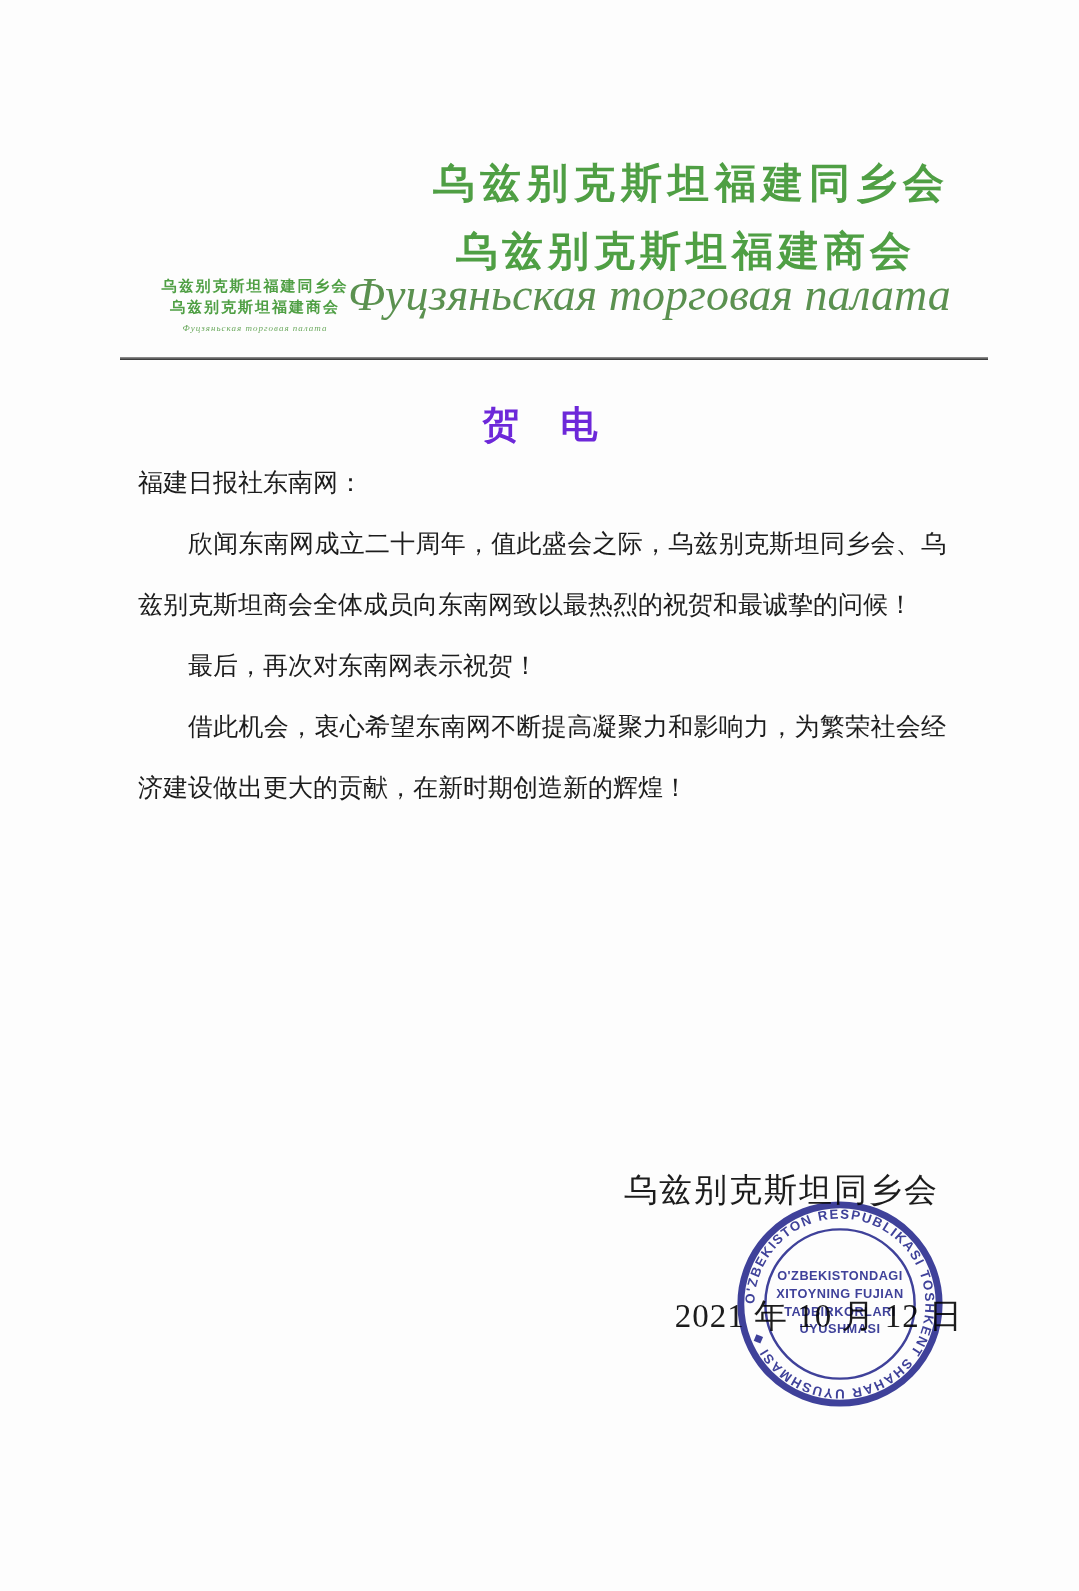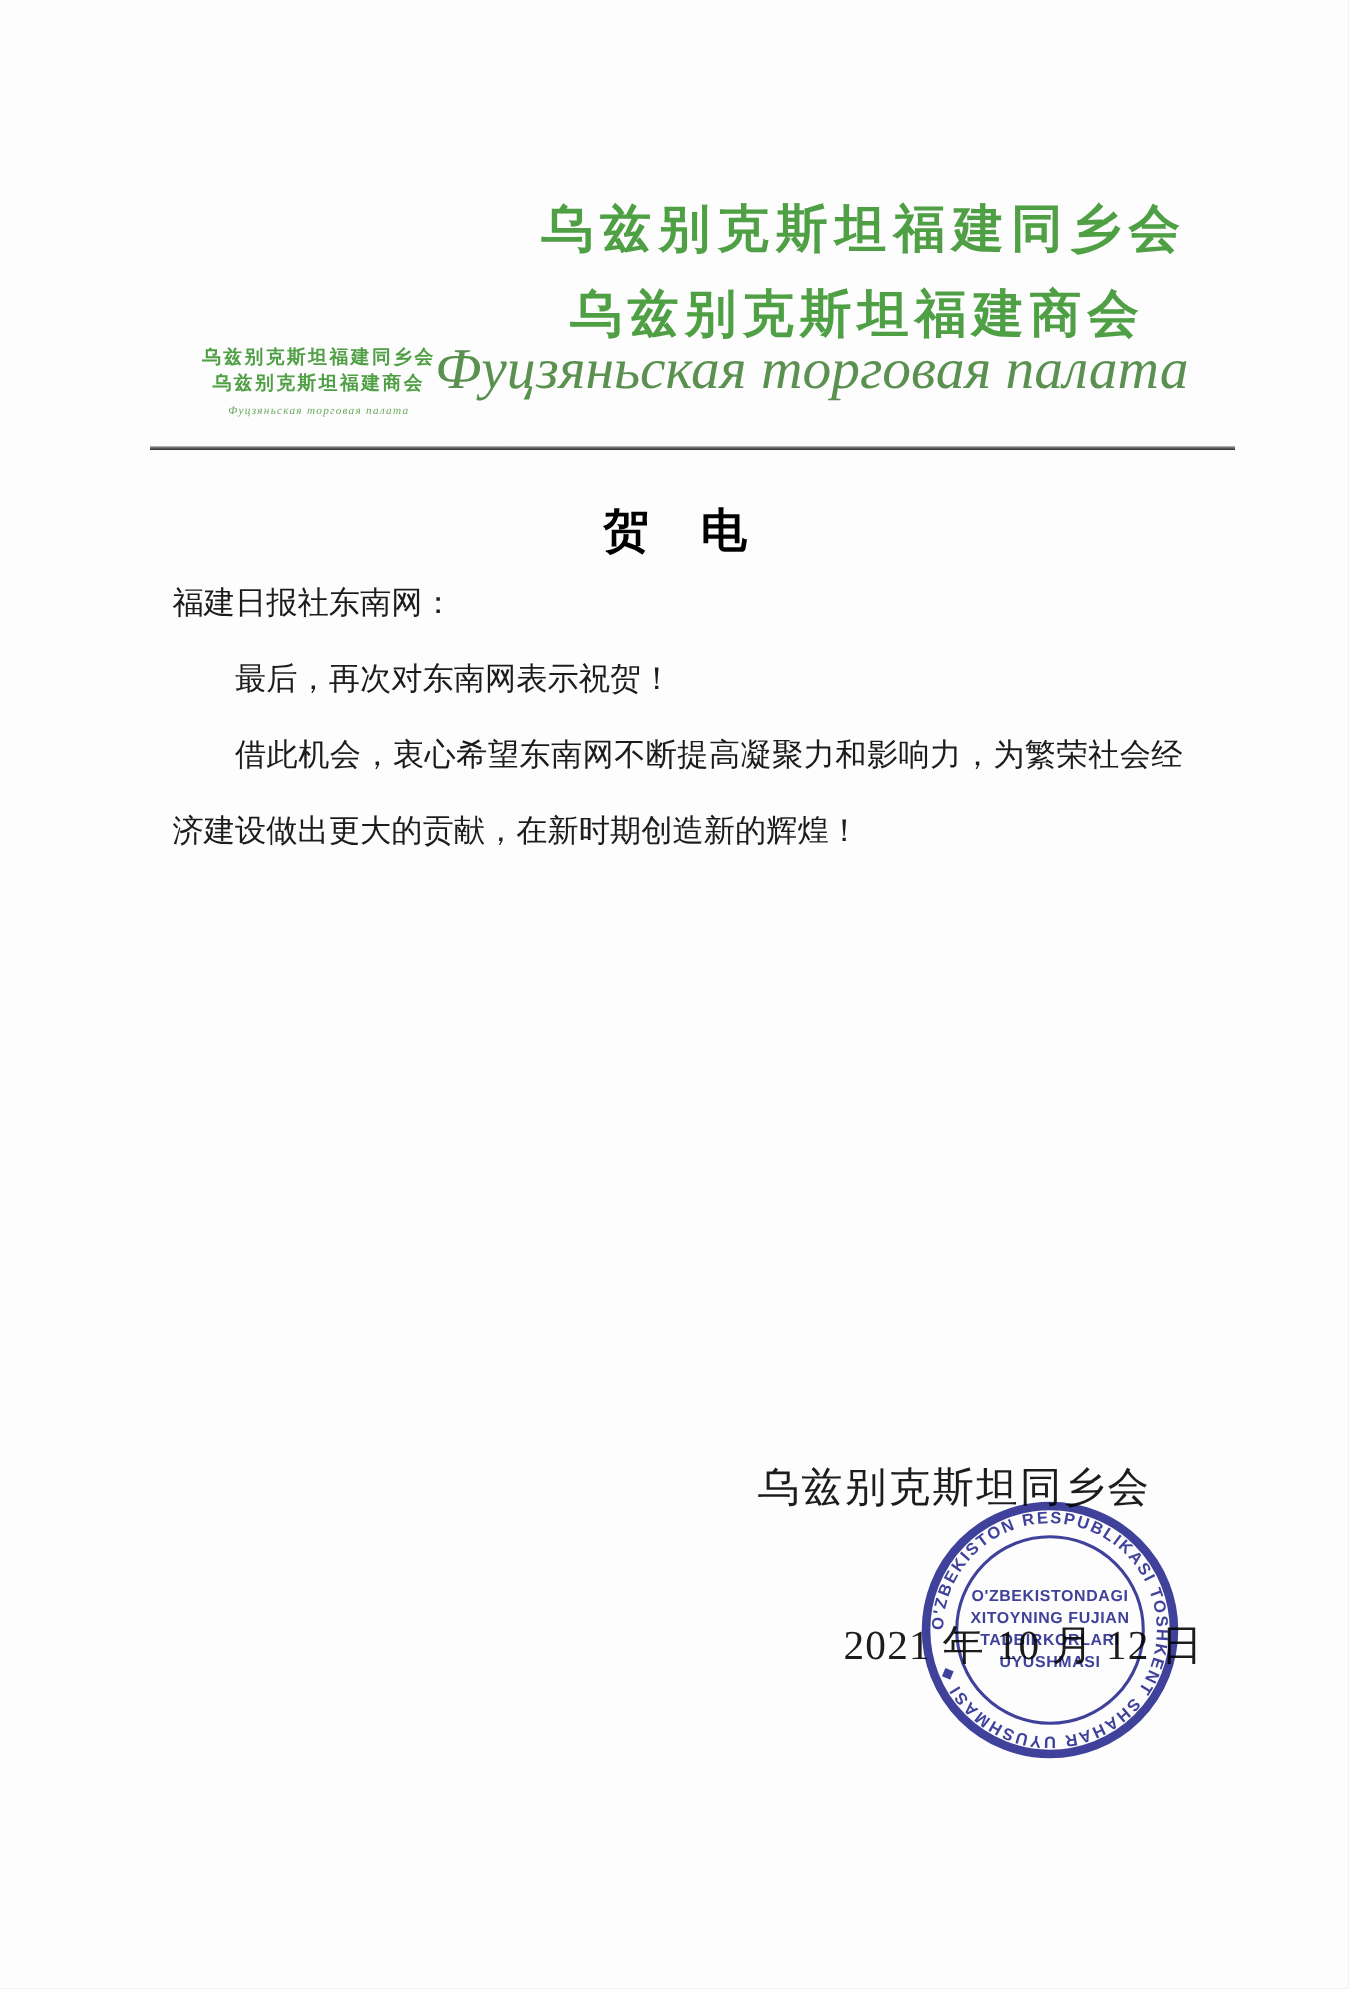--- a/index.html
+++ b/index.html
@@ -34,33 +34,33 @@
     font-size:46px;font-style:italic;
     color:#5b9150;white-space:nowrap;
   }
   .hdr-rule{
     position:absolute;left:120px;top:357px;width:868px;height:3px;
     background:linear-gradient(to bottom,#9a9a9a,#2c2c2c);
   }
   
   .letter-title{
     position:absolute;left:138px;top:400px;width:806px;
-    text-align:center;font-size:37px;color:#000000;
+    text-align:center;font-size:37px;color:#6d28d9;
     font-weight:bold;letter-spacing:2px;
   }
   .letter-body{
     position:absolute;left:138px;top:452px;width:808px;
     font-size:25px;line-height:61px;color:#1c1c1c;
     text-align:justify;
   }
   .letter-body .salutation{margin:0;text-indent:0;}
   .letter-body p.para{margin:0;text-indent:2em;}
   
   .sig-line{position:absolute;font-size:33px;color:#1c1c1c;white-space:nowrap;letter-spacing:2px;}
-  .sig-1{top:1168px;right:158px;text-align:center;}
+  .sig-1{top:1168px;right:140px;text-align:center;}
   .sig-2{top:1240px;right:150px;}
   .sig-date{top:1294px;right:116px;letter-spacing:1px;}
   
   .stamp{
     position:absolute;left:732px;top:1196px;width:216px;height:216px;
     mix-blend-mode:multiply;opacity:.92;
   }
   .stamp svg{width:100%;height:100%;}
   .stamp text{fill:#2e3192;font-family:"Liberation Sans","DejaVu Sans",sans-serif;font-weight:bold;}
   .ring-text{font-size:13.5px;letter-spacing:1.6px;}
@@ -81,20 +81,21 @@
   <div class="hdr-cn1">乌兹别克斯坦福建同乡会</div>
   <div class="hdr-cn2">乌兹别克斯坦福建商会</div>
   <div class="hdr-ru">Фуцзяньская торговая палата</div>
 
   <div class="hdr-rule"></div>
 
   <div class="letter-title">贺　电</div>
 
   <div class="letter-body">
     <p class="salutation">福建日报社东南网：</p>
+    <p class="para">欣闻东南网成立二十周年，值此盛会之际，乌兹别克斯坦同乡会、乌兹别克斯坦商会全体成员向东南网致以最热烈的祝贺和最诚挚的问候！</p>
     <p class="para">最后，再次对东南网表示祝贺！</p>
     <p class="para">借此机会，衷心希望东南网不断提高凝聚力和影响力，为繁荣社会经济建设做出更大的贡献，在新时期创造新的辉煌！</p>
   </div>
 
   <div class="sig-line sig-1">乌兹别克斯坦同乡会</div>
   <div class="sig-line sig-date">2021 年 10 月 12 日</div>
 
   <div class="stamp">
     <svg viewBox="0 0 220 220">
       <circle cx="110" cy="110" r="101" fill="none" stroke="#2e3192" stroke-width="7"></circle>

